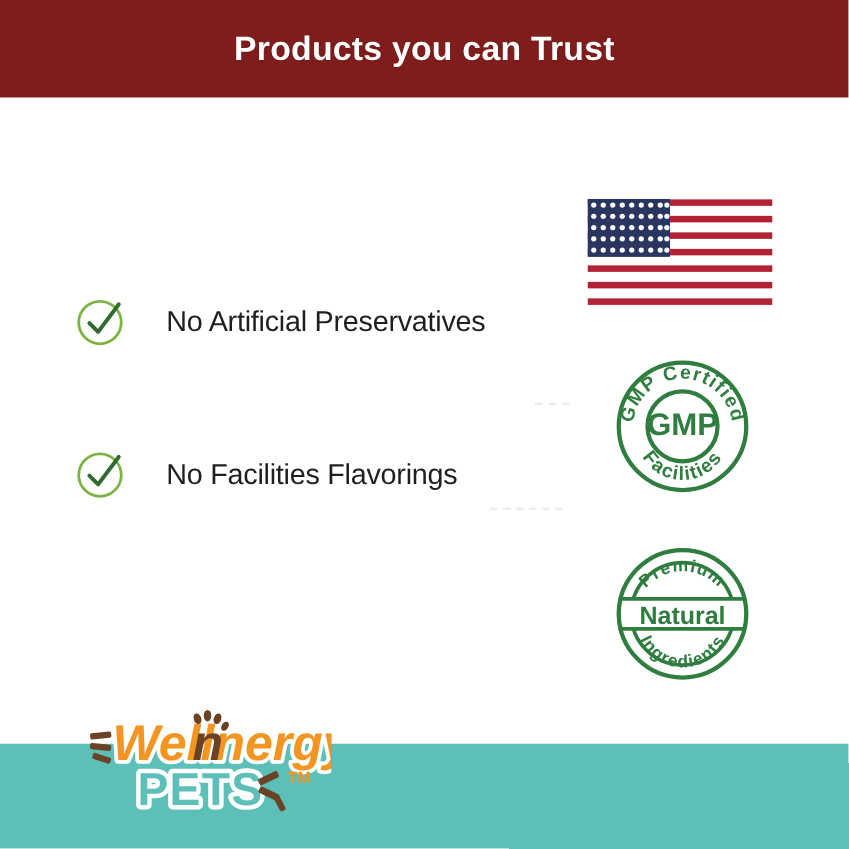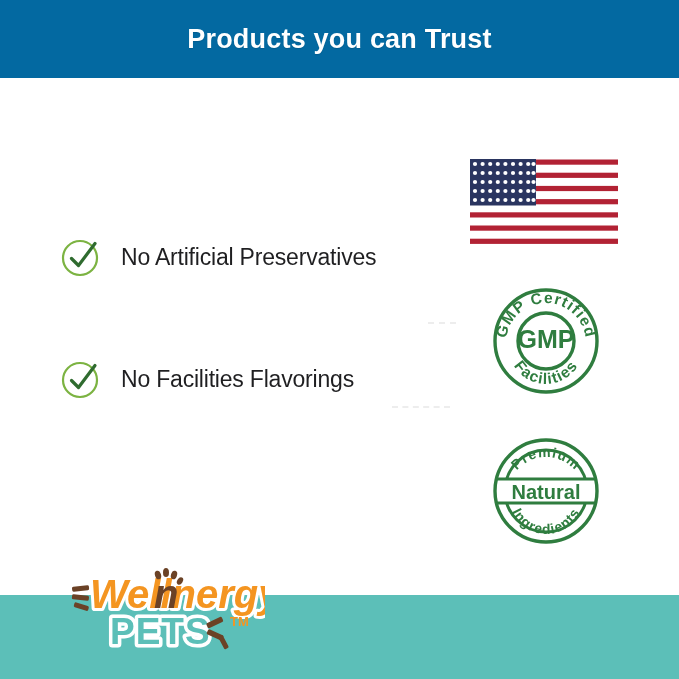--- a/index.html
+++ b/index.html
@@ -18,42 +18,42 @@
     overflow: hidden;
   }
 
   
   #header-banner {
     position: absolute;
     left: 0;
     top: 0;
     width: 679px;
     height: 78px;
-    background: #0369a1;
+    background: #7f1d1d;
     display: flex;
     align-items: center;
     justify-content: center;
     text-align: center;
   }
   #header-title {
     color: #ffffff;
     font-size: 27px;
     font-weight: bold;
     letter-spacing: 0.2px;
     font-family: "Liberation Sans", sans-serif;
     text-shadow: 0 1px 1px rgba(0,0,0,0.12);
   }
 
   
   .feature-row {
     position: absolute;
     left: 60px;
     display: flex;
     align-items: center;
-    gap: 19px;
+    gap: 31px;
   }
   #feature-row-0 { top: 236px; }
   #feature-row-1 { top: 358px; }
 
   .check-badge {
     width: 42px;
     height: 42px;
     flex: 0 0 42px;
     position: relative;
   }

